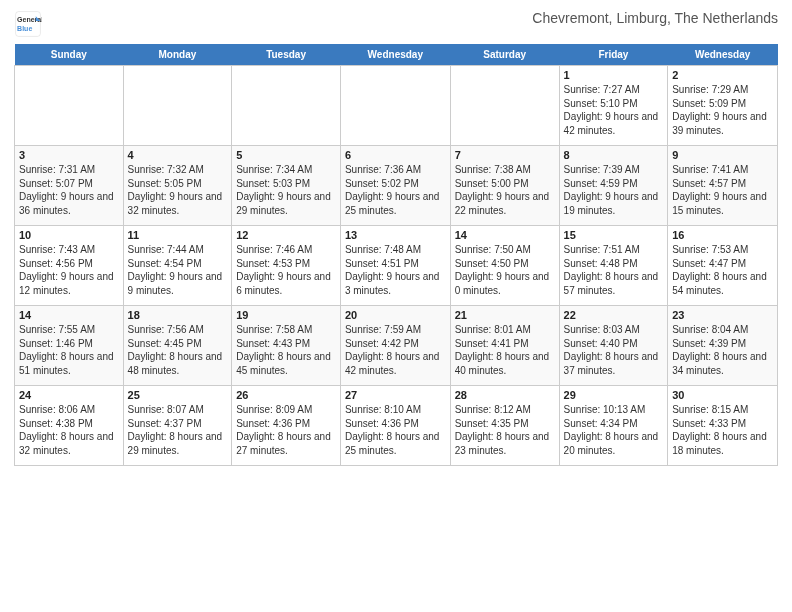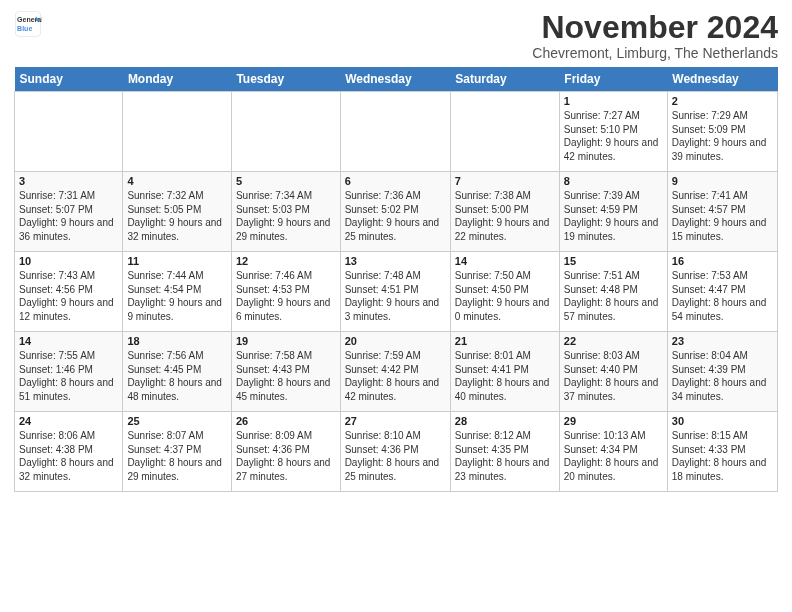--- a/index.html
+++ b/index.html
@@ -44,23 +44,23 @@
       margin-left: 32px;
     }
     table {
       width: 100%;
       border-collapse: collapse;
       font-size: 9.5px;
     }
     thead tr th {
       background-color: #3a7abf;
       color: white;
-      text-align: left;
+      text-align: center;
       padding: 5px 5px;
-      font-size: 12px;
+      font-size: 10px;
       font-weight: bold;
     }
     tbody tr td {
       border: 1px solid #ccc;
       vertical-align: top;
       padding: 3px 4px;
       width: 113px;
       height: 80px;
       background: #fff;
     }
@@ -89,21 +89,20 @@
   <div class="header-row">
     <div class="logo">
       <svg class="logo-icon" viewBox="0 0 36 36">
         <rect x="2" y="2" width="32" height="32" rx="4" fill="#fff" stroke="#ccc" stroke-width="0.5"></rect>
         <text x="4" y="16" font-size="9" font-weight="bold" fill="#333" font-family="Arial">General</text>
         <text x="4" y="27" font-size="9" font-weight="bold" fill="#4a90d9" font-family="Arial">Blue</text>
         <polygon points="28,8 34,14 28,14" fill="#4a90d9"></polygon>
       </svg>
     </div>
     <div class="title-block">
-      <div class="month-title">November 2024</div>
       <div class="location-title">Chevremont, Limburg, The Netherlands</div>
     </div>
   </div>
 
   <table>
     <thead>
       <tr>
         <th>Sunday</th>
         <th>Monday</th>
         <th>Tuesday</th>

